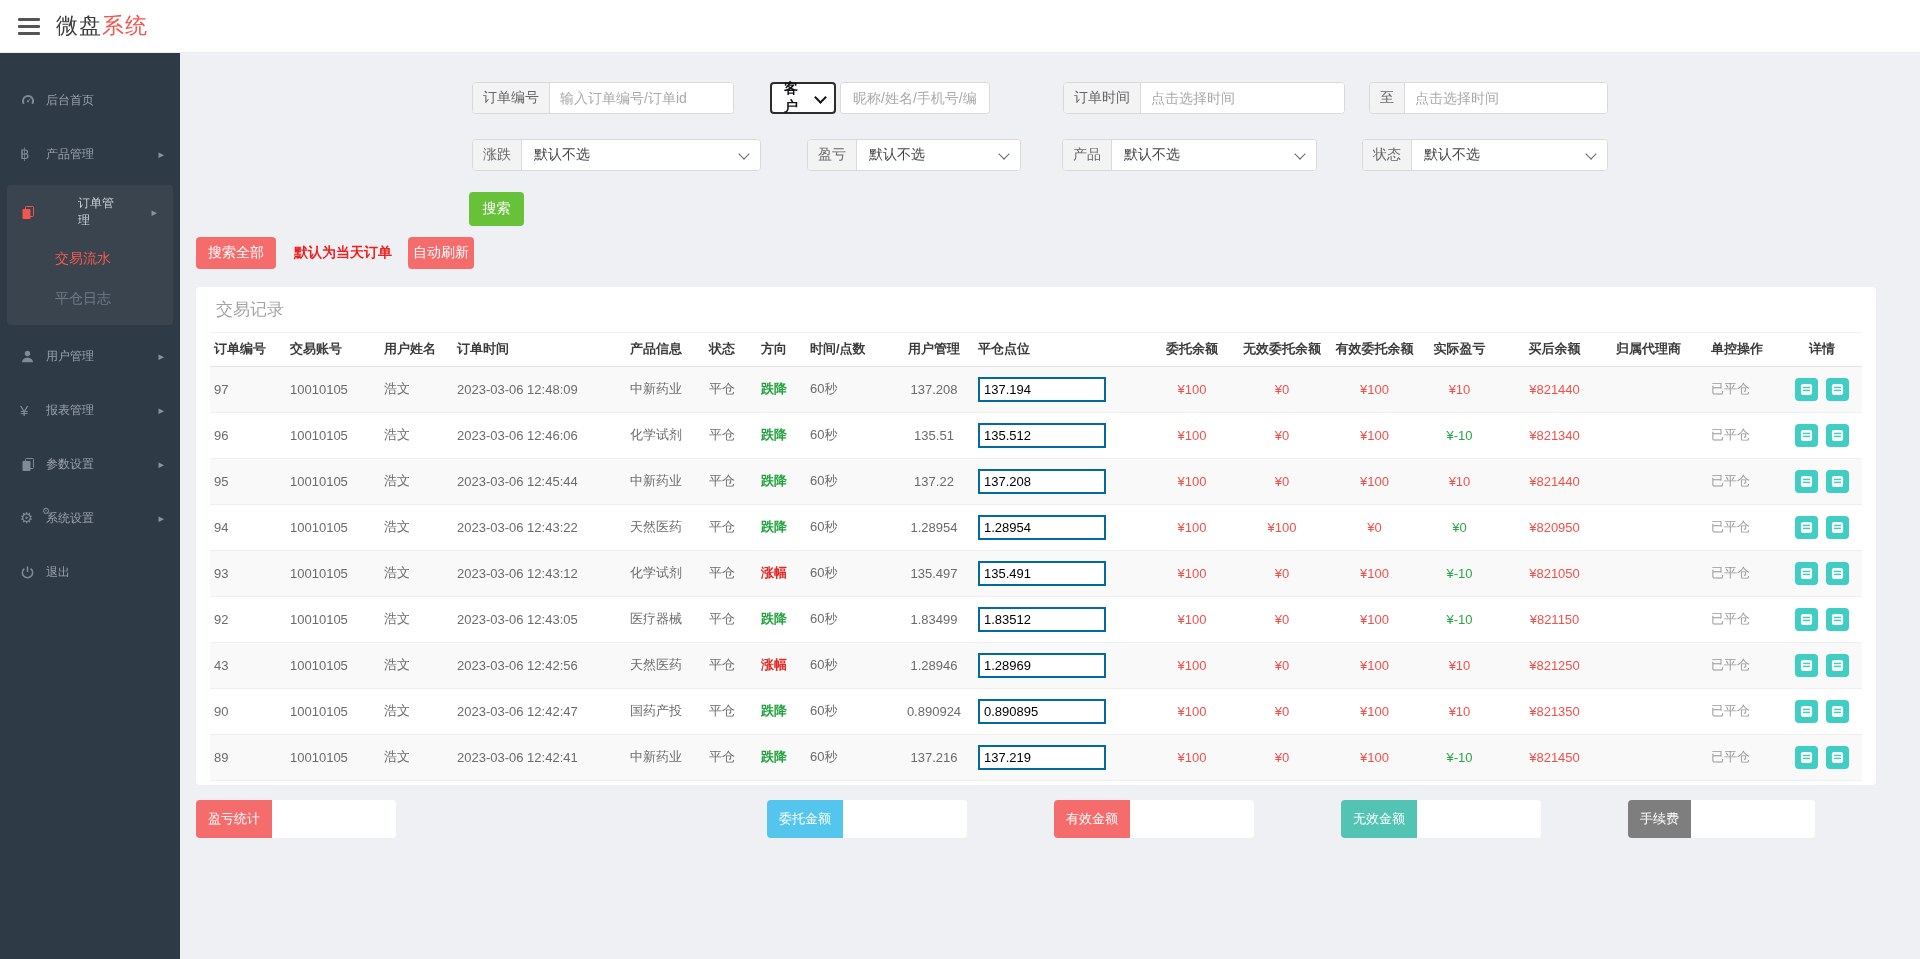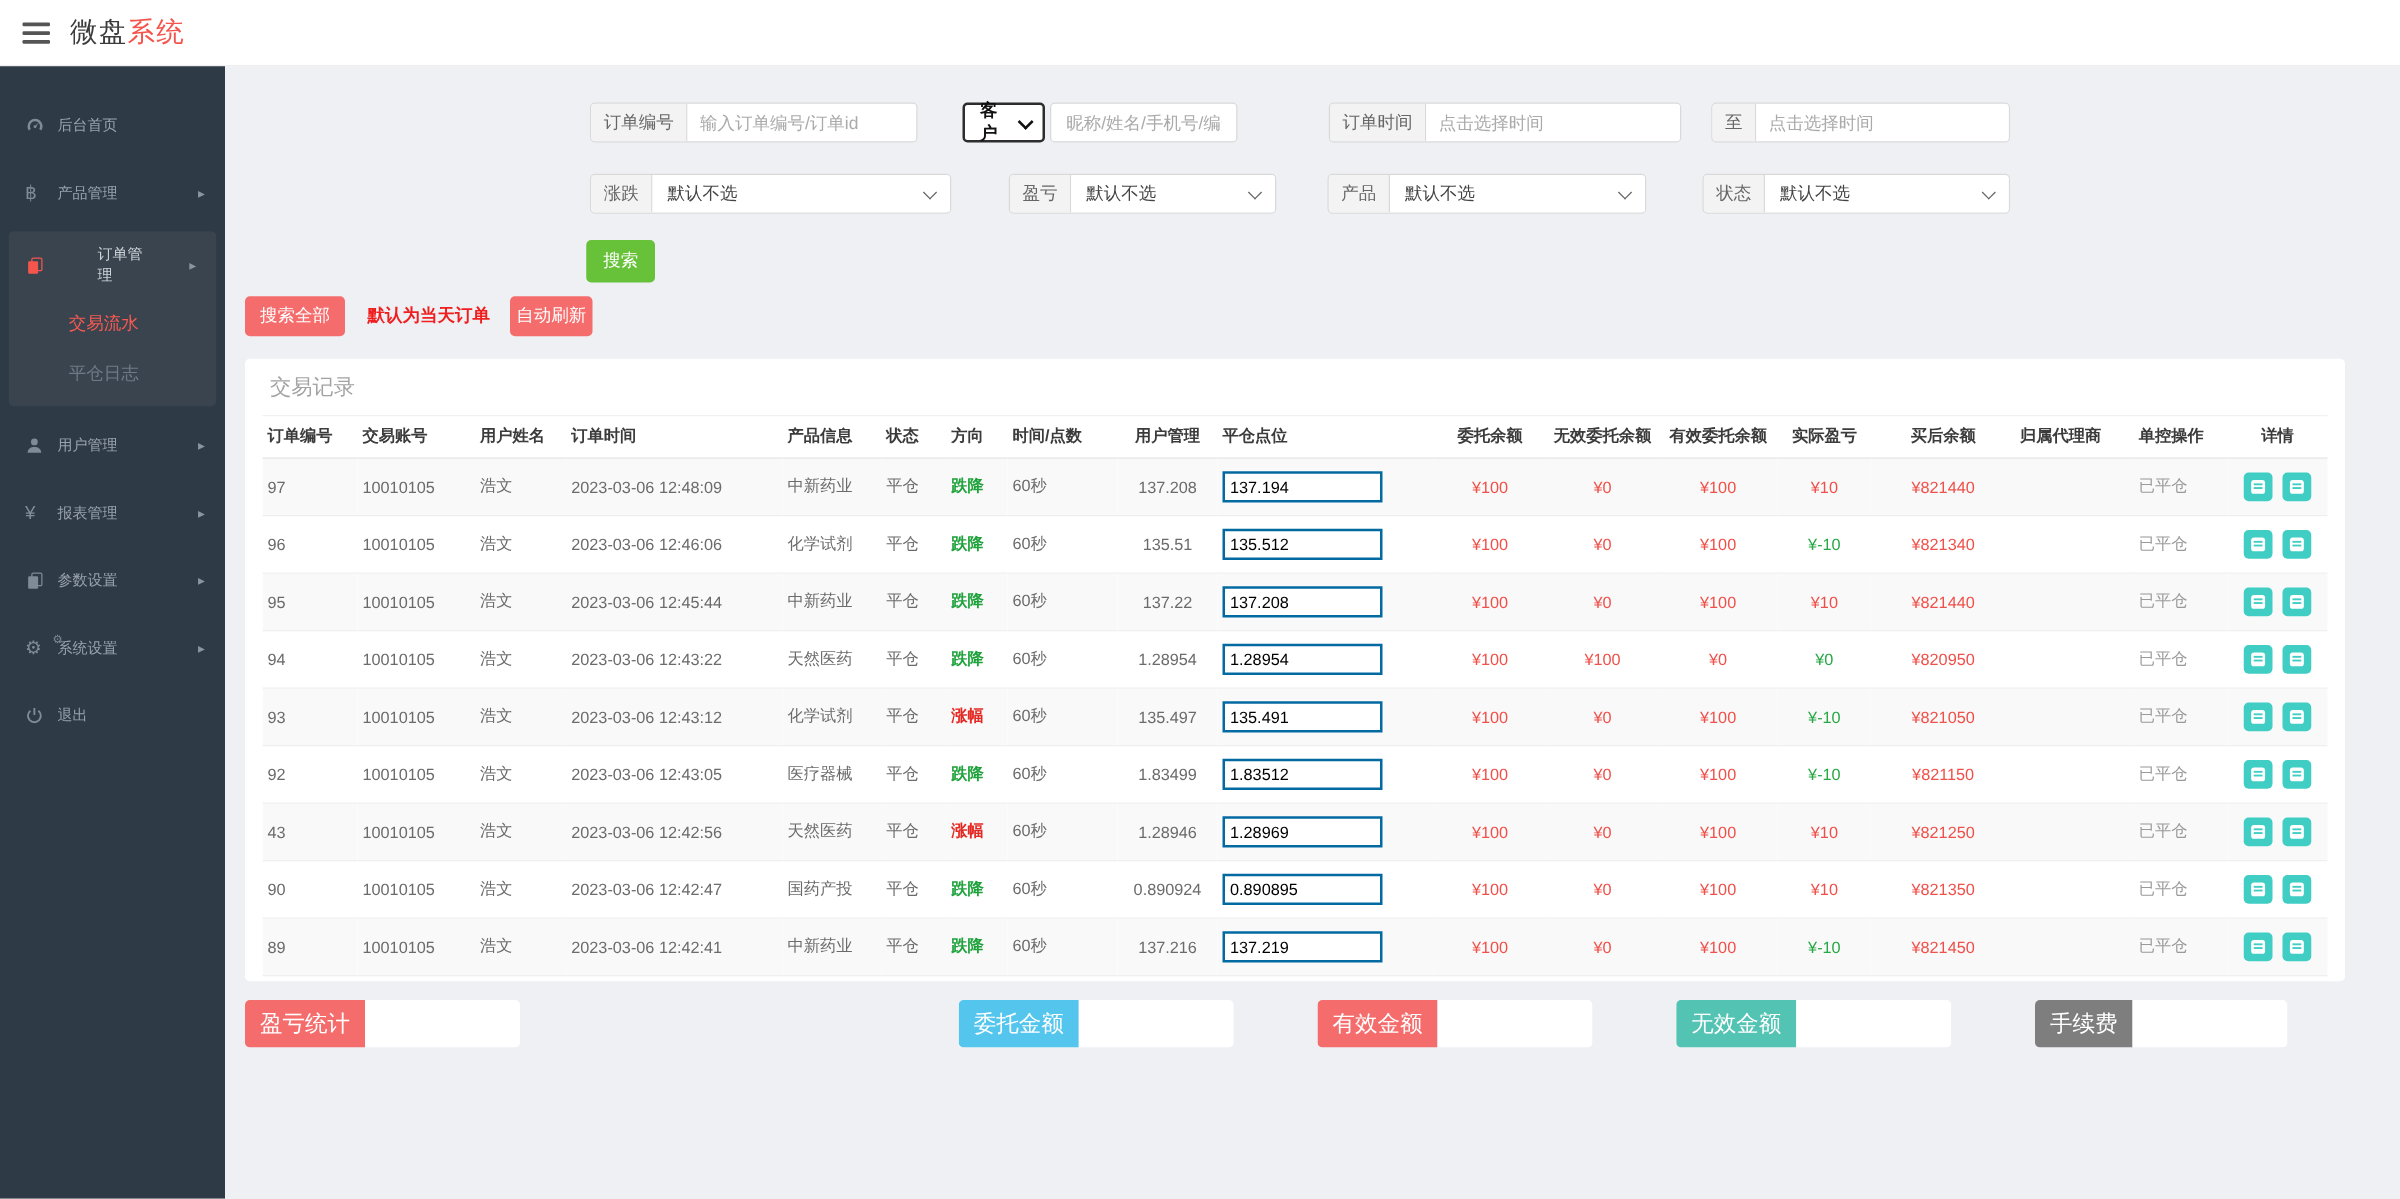--- a/index.html
+++ b/index.html
@@ -58,21 +58,21 @@
   .c-dir { font-weight:bold; }
   .dir-down { color:#1fa23c; }
   .dir-up { color:#e32a24; }
   .m-red { color:#f0504a; }
   .m-green { color:#28a745; }
   .c-close input { width:128px; height:25px; border:2px solid #0369a1; font-size:13px; padding:0 4px; color:#000; font-family:inherit; background:#fff; }
   .c-control { color:#9a9a9a; }
   .dbtn { display:inline-flex; align-items:center; justify-content:center; width:23px; height:23px; background:#3fcdc4; border:none; border-radius:4px; margin-right:5px; cursor:pointer; vertical-align:middle; }
   
   .sum-item { position:absolute; top:747px; height:38px; display:flex; border-radius:4px; overflow:hidden; }
-  .sum-label { display:flex; align-items:center; justify-content:center; color:#fff; font-size:18px; padding:0 12px; flex:none; }
+  .sum-label { display:flex; align-items:center; justify-content:center; color:#fff; font-size:13px; padding:0 12px; flex:none; }
   .sum-box { width:124px; background:#fff; }
 </style>
 </head>
 <body>
 
 <div class="topbar">
   <div class="hamburger">
       <i></i>
       <i></i>
       <i></i>

